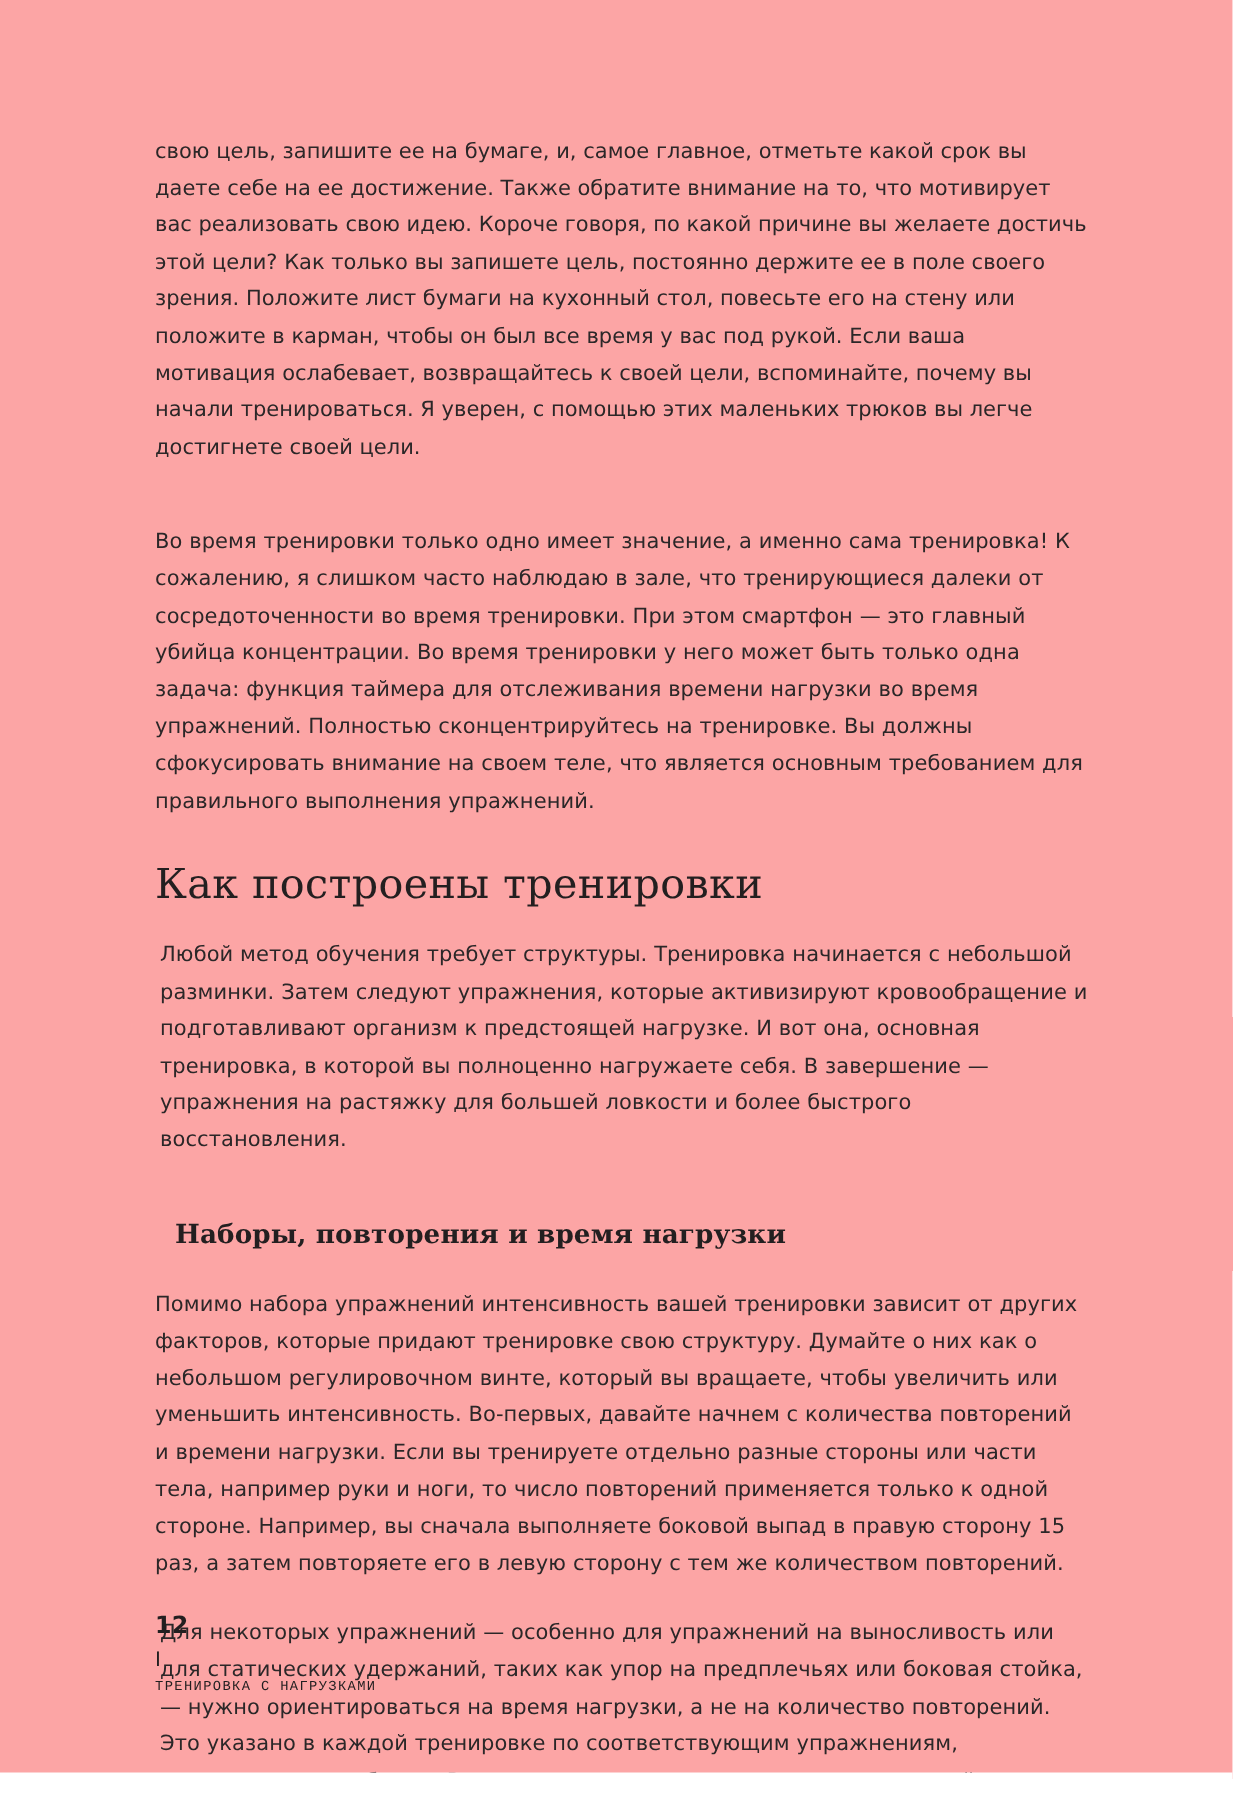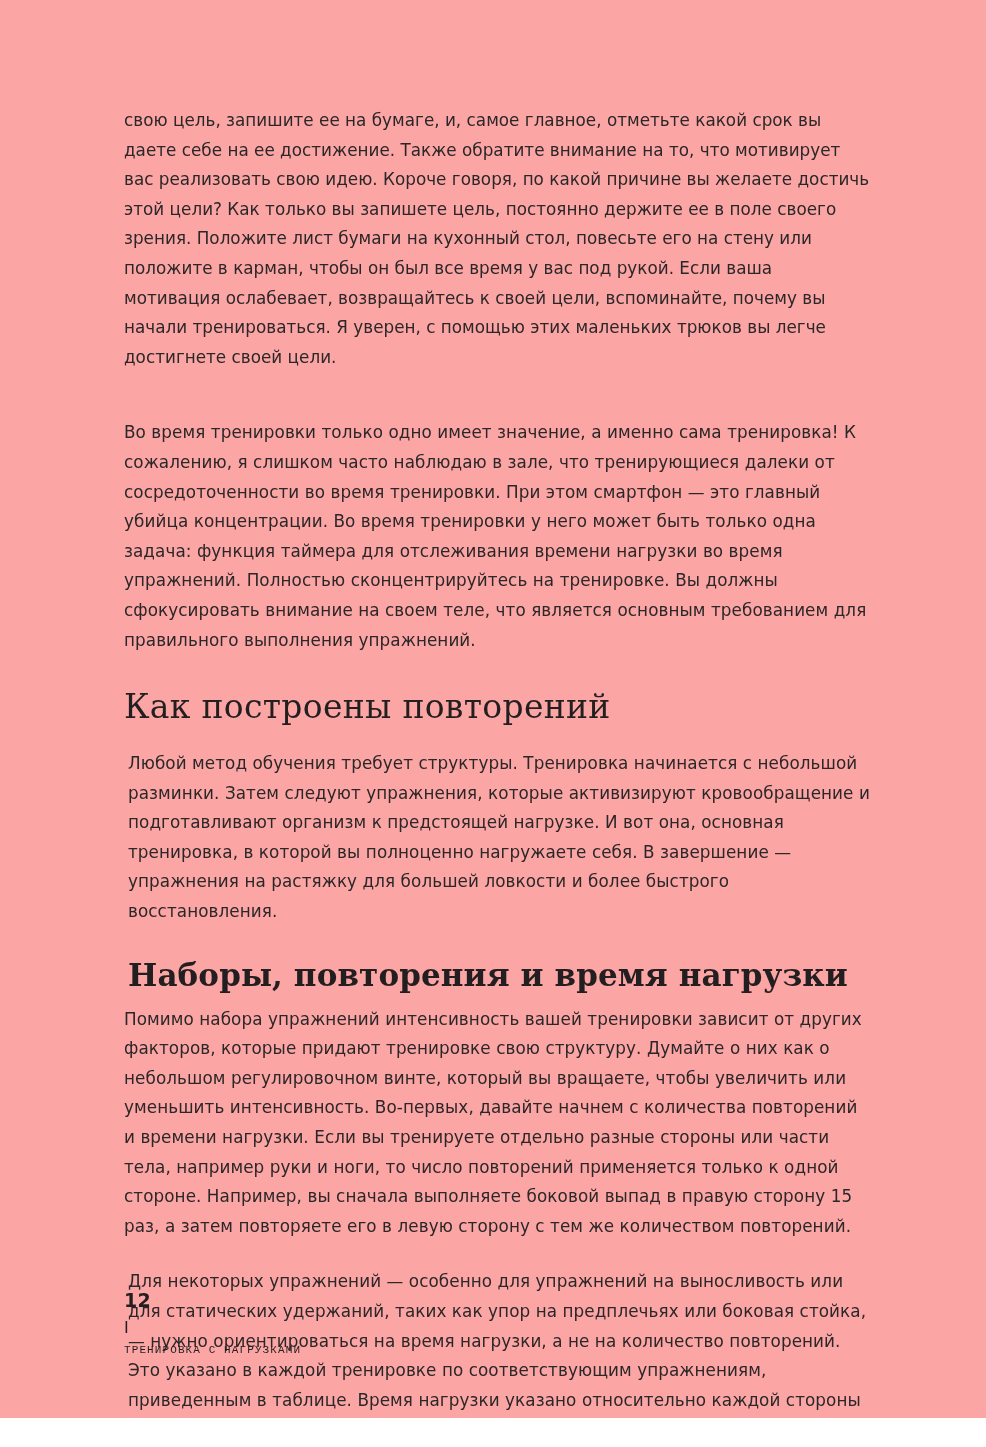--- a/index.html
+++ b/index.html
@@ -58,24 +58,24 @@
   h3.heading-med {
     margin: 0;
     font-family: "DejaVu Serif", serif;
     font-weight: 400;
     font-size: 25px;
     line-height: 34px;
     color: #231f20;
     letter-spacing: 0.2px;
   }
   h3.heading-sub {
-    margin: 0;
+    margin: 12px;
     font-family: "DejaVu Serif", serif;
     font-weight: 700;
-    font-size: 31px;
+    font-size: 21px;
     line-height: 32px;
     color: #231f20;
     letter-spacing: 0.1px;
   }
   .indent {
     padding-left: 4px;
   }
   .footer {
     position: absolute;
     left: 124px;
@@ -121,21 +121,21 @@
     <div class="spacer-32"></div>
 
     <div>
       <div class="spacer-14"></div>
       <p class="body-text">Во время тренировки только одно имеет значение, а именно сама тренировка! К сожалению, я слишком часто наблюдаю в зале, что тренирующиеся далеки от сосредоточенности во время тренировки. При этом смартфон — это главный убийца концентрации. Во время тренировки у него может быть только одна задача: функция таймера для отслеживания времени нагрузки во время упражнений. Полностью сконцентрируйтесь на тренировке. Вы должны сфокусировать внимание на своем теле, что является основным требованием для правильного выполнения упражнений.</p>
     </div>
 
     <div class="spacer-32"></div>
 
     <div>
-      <h2 class="heading-big">Как построены повторений</h2>
+      <h2 class="heading-big">Как построены тренировки</h2>
       <div class="spacer-22"></div>
       <p class="body-text indent">Любой метод обучения требует структуры. Тренировка начинается с небольшой разминки. Затем следуют упражнения, которые активизируют кровообращение и подготавливают организм к предстоящей нагрузке. И вот она, основная тренировка, в которой вы полноценно нагружаете себя. В завершение — упражнения на растяжку для большей ловкости и более быстрого восстановления.</p>
     </div>
 
     <div class="spacer-32"></div>
 
     <div>
       <h3 class="heading-sub indent">Наборы, повторения и время нагрузки</h3>
       <div class="spacer-14"></div>
       <p class="body-text">Помимо набора упражнений интенсивность вашей тренировки зависит от других факторов, которые придают тренировке свою структуру. Думайте о них как о небольшом регулировочном винте, который вы вращаете, чтобы увеличить или уменьшить интенсивность. Во-первых, давайте начнем с количества повторений и времени нагрузки. Если вы тренируете отдельно разные стороны или части тела, например руки и ноги, то число повторений применяется только к одной стороне. Например, вы сначала выполняете боковой выпад в правую сторону 15 раз, а затем повторяете его в левую сторону с тем же количеством повторений.</p>

